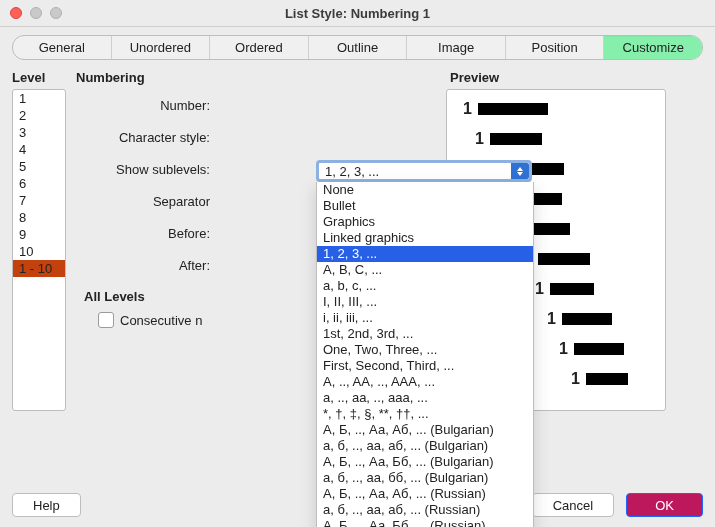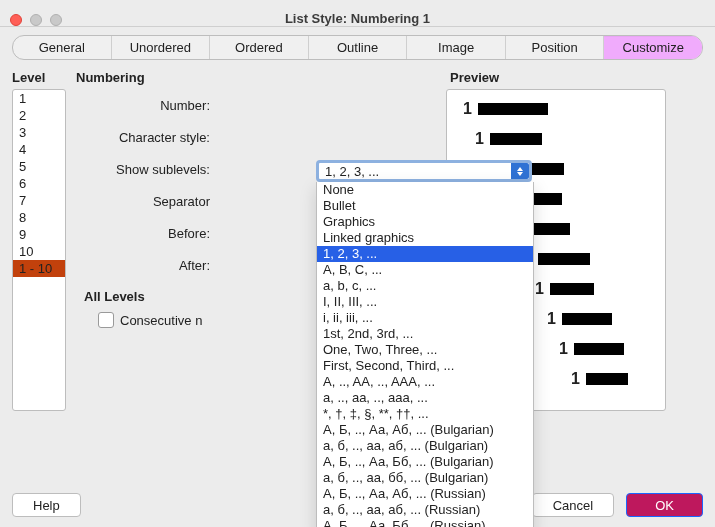--- a/index.html
+++ b/index.html
@@ -17,21 +17,21 @@
     width: 715px;
     height: 527px;
     background: #ececec;
     display: flex;
     flex-direction: column;
     position: relative;
   }
   .titlebar {
     height: 26px;
     display: flex;
-    align-items: flex-end;
+    align-items: center;
     position: relative;
     border-bottom: 1px solid #cfcfcf;
   }
   .traffic {
     display: flex;
     gap: 8px;
     padding-left: 10px;
   }
   .tl-btn {
     width: 12px; height: 12px; border-radius: 50%;
@@ -60,21 +60,21 @@
   .tab {
     flex: 1;
     text-align: center;
     padding: 4px 0;
     font-size: 13px;
     border-right: 1px solid #cfcfcf;
     cursor: default;
   }
   .tab:last-child { border-right: none; }
   .tab.active {
-    background: #f0abfc;
+    background: #86efac;
     box-shadow: inset 0 1px 0 rgba(0,0,0,0.03);
   }
 
   .body {
     flex: 1;
     position: relative;
     padding: 0 12px;
   }
 
   .section-headers {

